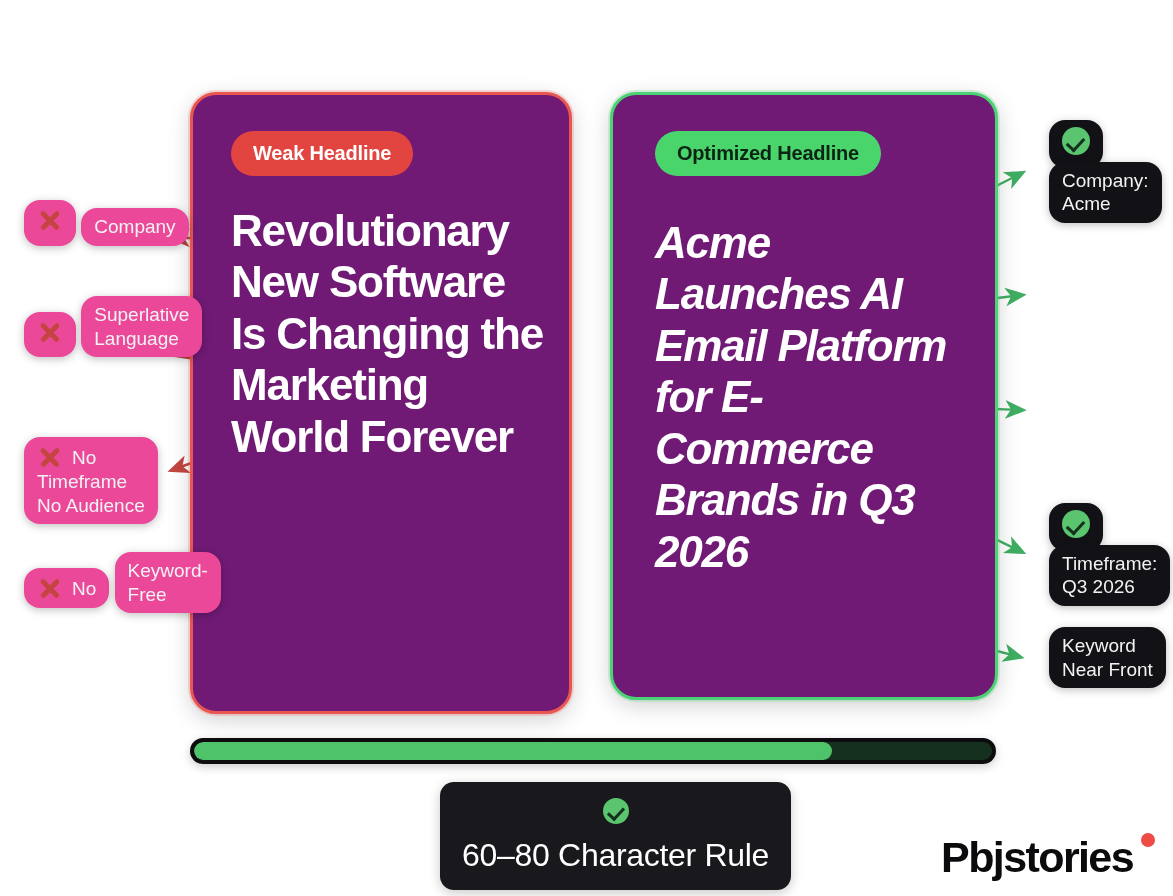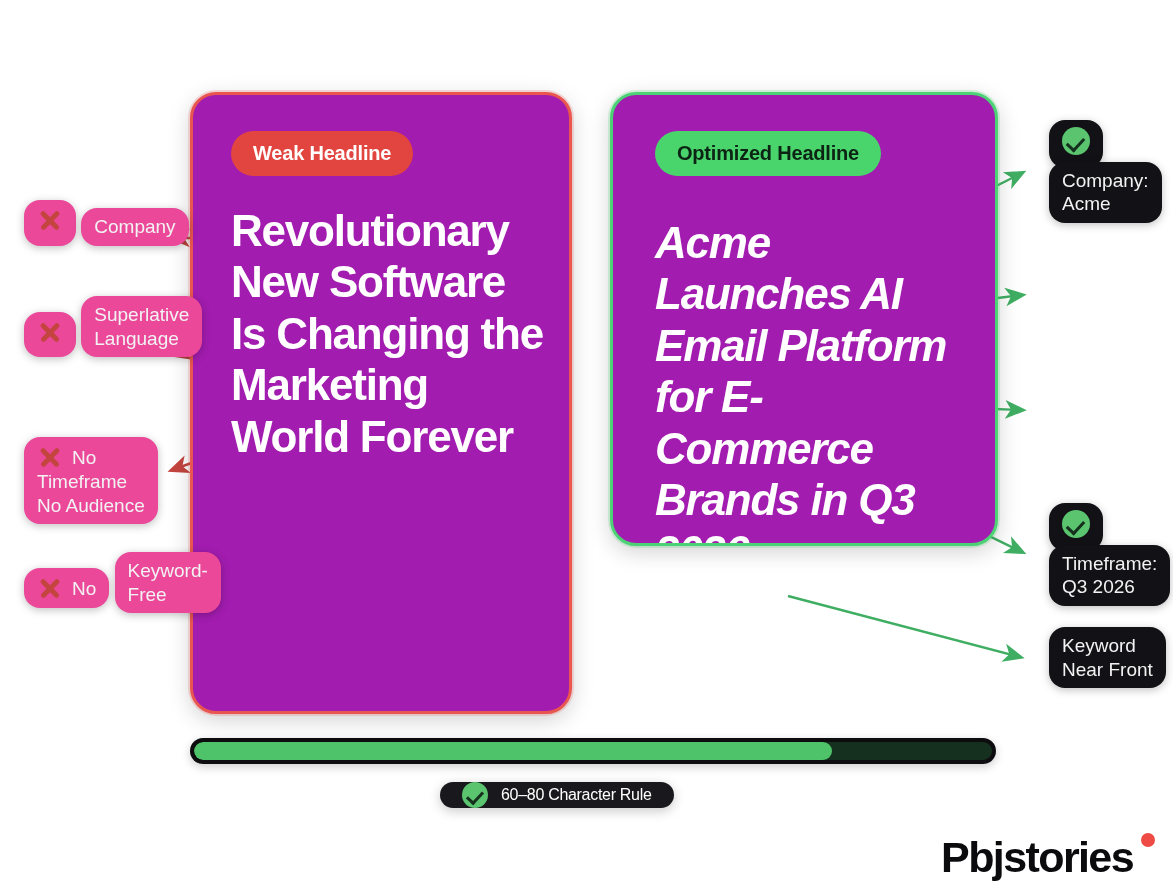--- a/index.html
+++ b/index.html
@@ -8,30 +8,30 @@
     background: #ffffff;
     font-family: "Liberation Sans", sans-serif;
     overflow: hidden;
   }
   #stage { position: relative; width: 1173px; height: 896px; background: #ffffff; }
 
   
   .card {
     position: absolute;
     border-radius: 26px;
-    background: #a21caf;
+    background: #701a75;
     overflow: hidden;
   }
   .card.weak {
     left: 190px; top: 92px; width: 382px; height: 622px;
     border: 3px solid #e8564f;
     box-shadow: 0 0 0 2px rgba(232,86,79,0.20), 0 6px 22px rgba(0,0,0,0.18);
   }
   .card.optimized {
-    left: 610px; top: 92px; width: 388px; height: 454px;
+    left: 610px; top: 92px; width: 388px; height: 608px;
     border: 3px solid #4cd274;
     box-shadow: 0 0 0 2px rgba(76,210,116,0.22), 0 6px 22px rgba(0,0,0,0.18);
   }
 
   .pill {
     position: absolute;
     top: 36px;
     border-radius: 999px;
     font-size: 20px;
     font-weight: bold;
@@ -116,24 +116,25 @@
     position: absolute; left: 190px; top: 738px; width: 806px; height: 26px;
     background: #0d0d10; border-radius: 999px; padding: 4px;
     box-shadow: 0 3px 10px rgba(0,0,0,0.2);
   }
   .progress-inner { position: relative; width: 100%; height: 100%; border-radius: 999px; background: #16301f; overflow: hidden; }
   .progress-fill { height: 100%; background: #4ec36a; border-radius: 999px; }
 
   .rule-badge {
     position: absolute; left: 440px; top: 782px;
     background: #19191d; color: #ffffff;
-    border-radius: 14px; padding: 0 22px;
+    border-radius: 14px; padding: 16px 22px;
     display: flex; align-items: center; gap: 13px;
-    font-size: 16px; letter-spacing: -0.3px; white-space: nowrap;
+    font-size: 32px; letter-spacing: -0.3px; white-space: nowrap;
     box-shadow: 0 3px 12px rgba(0,0,0,0.22);
+    flex-direction: column;
   }
   .rule-badge .check-icon { width: 26px; height: 26px; flex: 0 0 26px; }
   .rule-badge .check-icon::after { left: 8px; top: 6px; width: 7px; height: 13px; }
 
   
   .logo {
     position: absolute; right: 18px; bottom: 14px;
     display: flex; align-items: flex-start; gap: 8px;
     font-size: 43px; font-weight: bold; color: #0b0b0d;
     letter-spacing: -1.6px;

